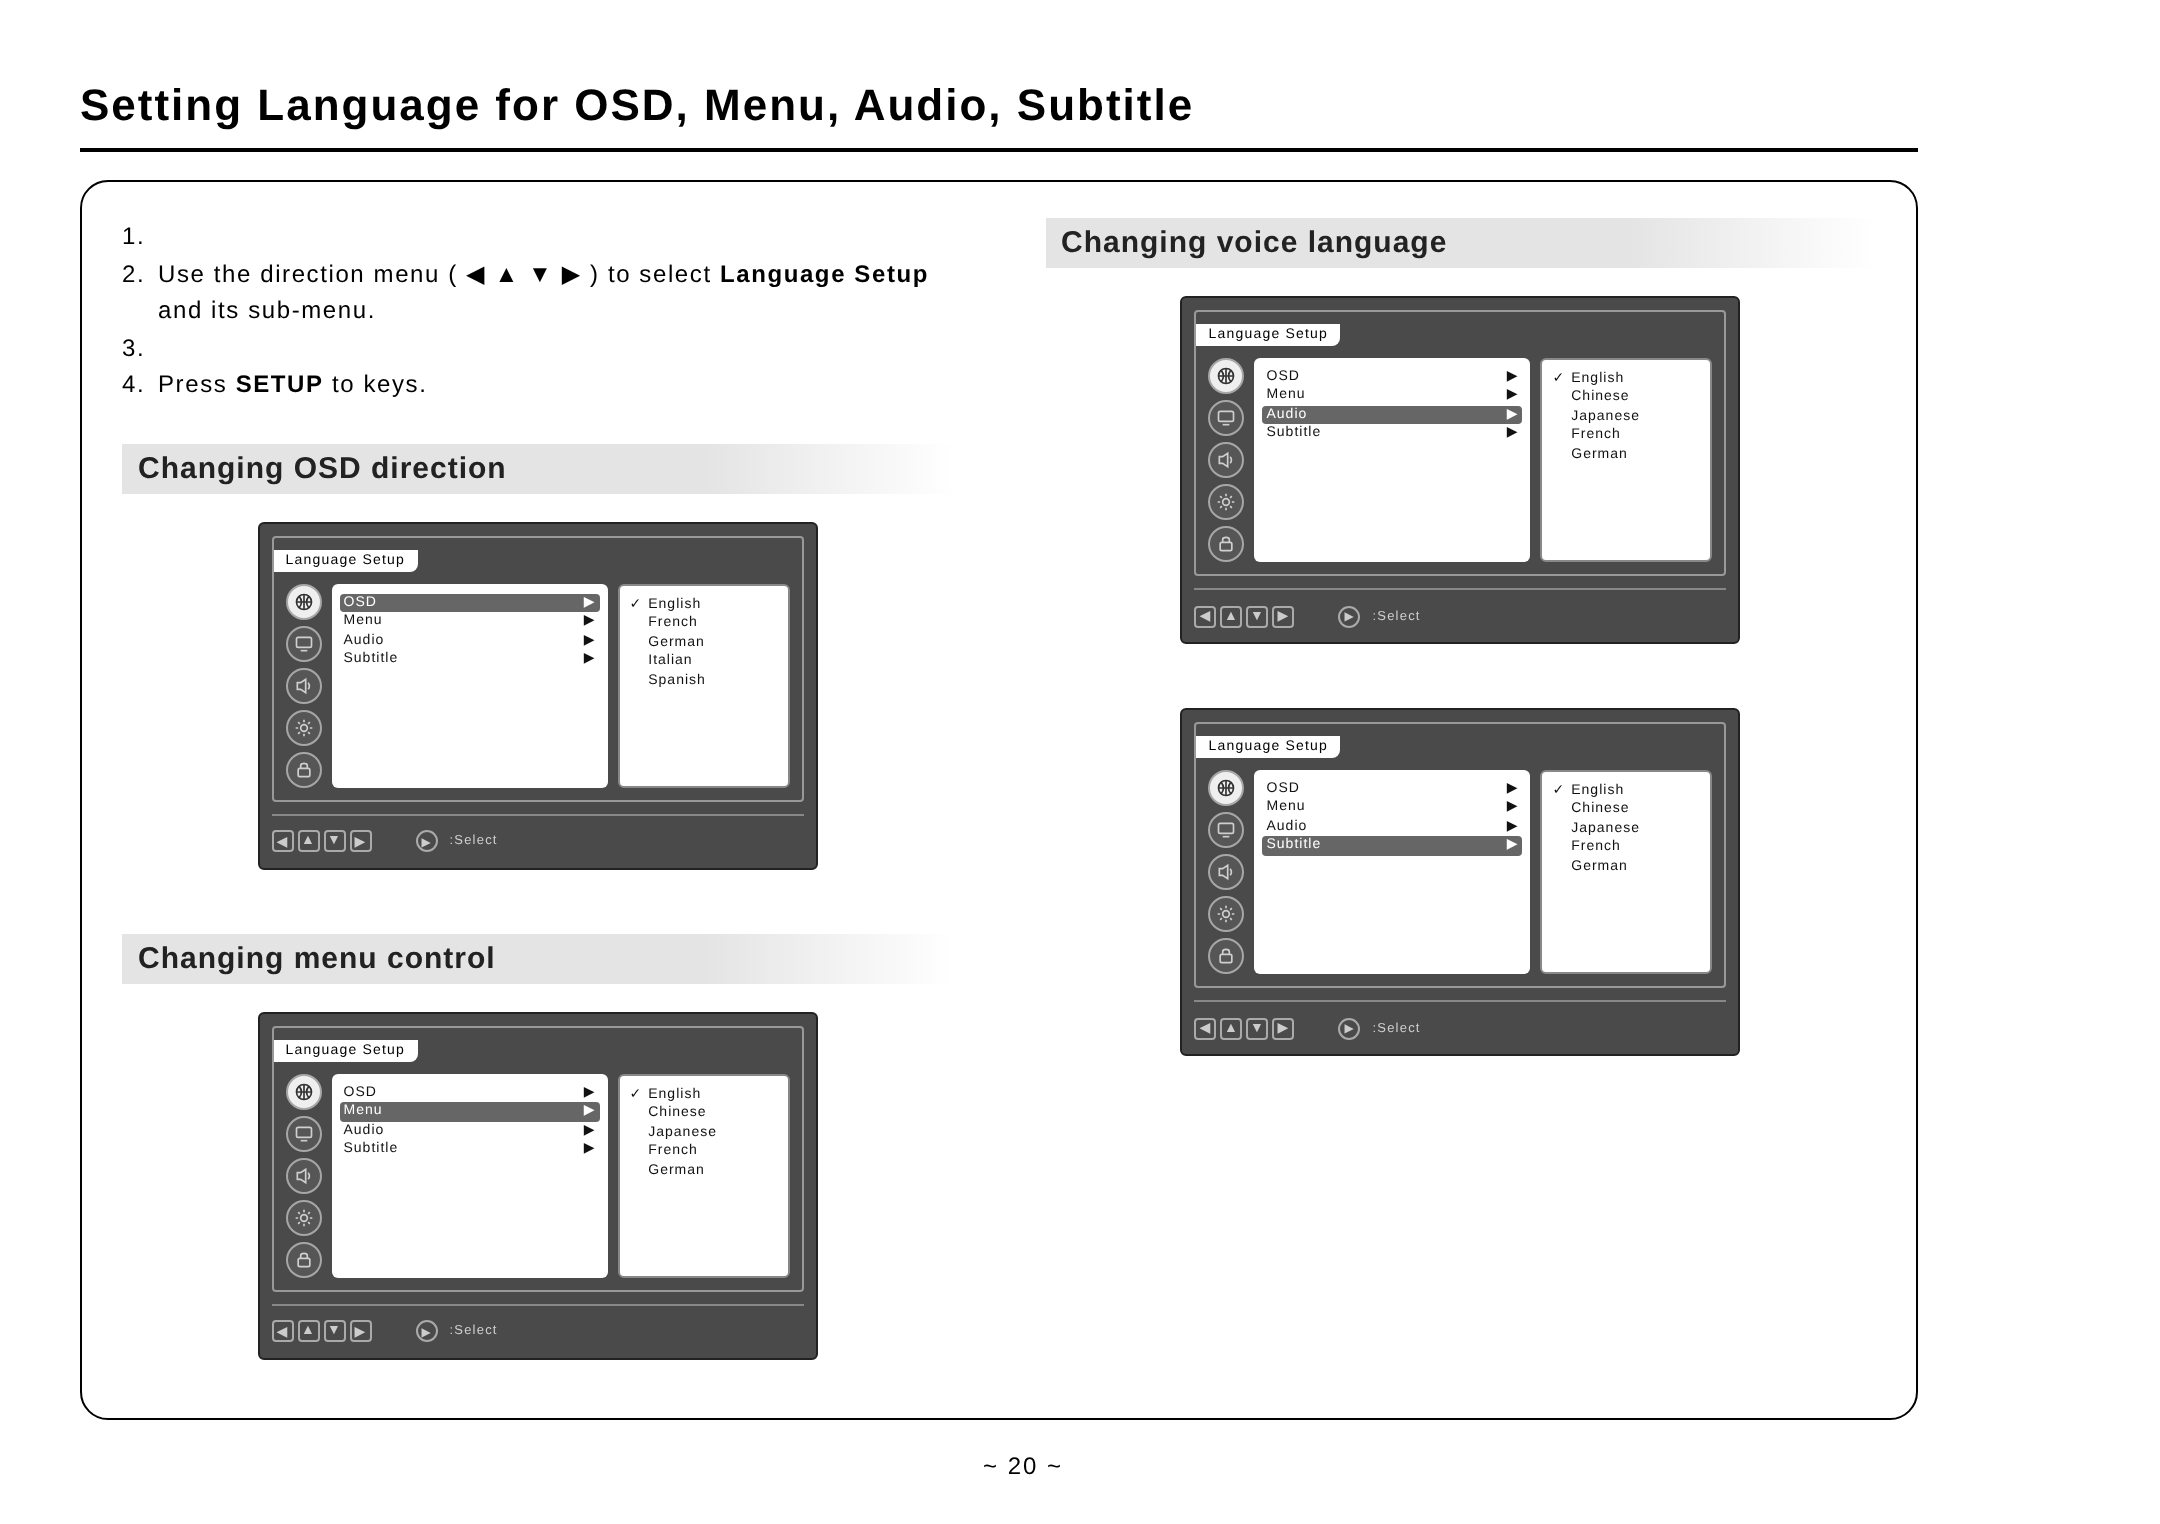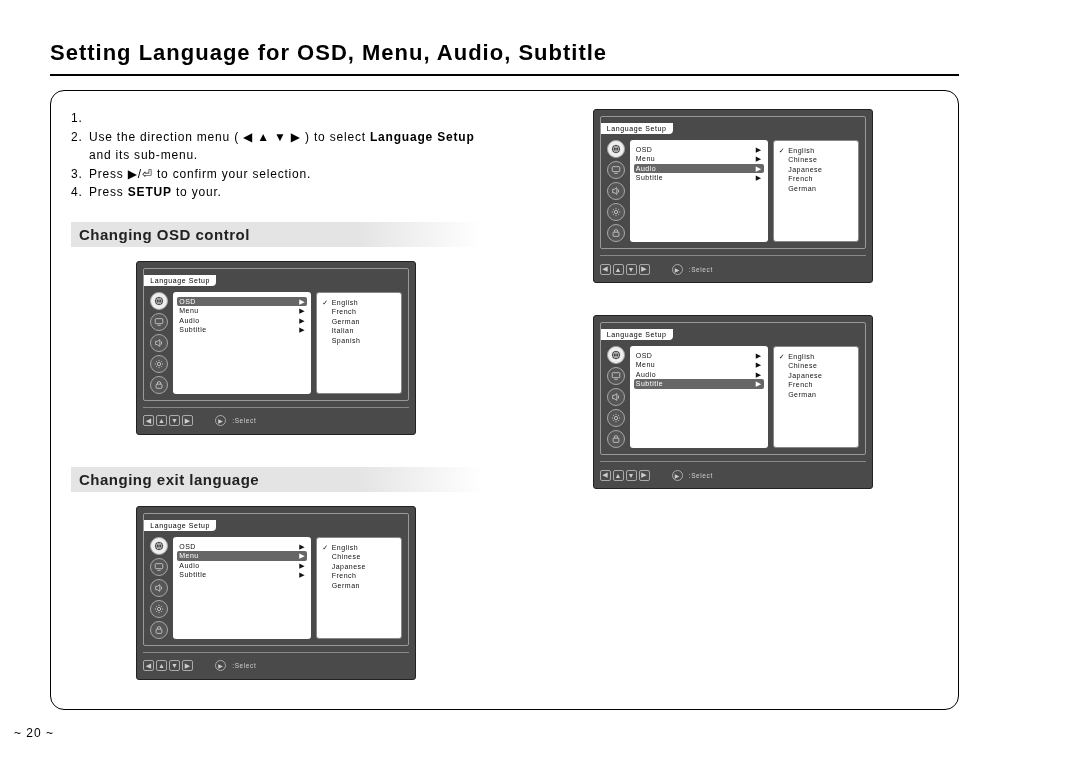--- a/index.html
+++ b/index.html
@@ -1,17 +1,17 @@
 <!DOCTYPE html>
 <html><head>
 <meta charset="utf-8">
 <style>
   * { box-sizing: border-box; margin: 0; padding: 0; }
   html, body { width: 1080px; height: 762px; background: #fff; font-family: Arial, Helvetica, sans-serif; letter-spacing: 0.5px; }
-  .page { position: relative; width: 1009px; height: 762px; padding: 40px 50px 30px 50px; }
+  .page { position: relative; width: 1009px; height: 762px; padding: 40px 50px 30px 40px; }
   .page-title { font-size: 22px; font-weight: 600; color: #000; margin-bottom: 8px; letter-spacing: 1px; }
   .rule { border: none; border-top: 2px solid #000; margin-bottom: 14px; }
   .content-frame { border: 1px solid #000; border-radius: 14px; padding: 18px 20px 20px 20px; height: 620px; display: flex; gap: 46px; }
   .col { flex: 1; display: flex; flex-direction: column; }
   .instructions { font-size: 12px; line-height: 1.55; color: #000; margin-bottom: 20px; letter-spacing: 0.8px; }
   .instructions .row { display:flex; gap:4px; }
   .instructions .num { min-width: 14px; }
   .section-heading { background: linear-gradient(to right, #e4e4e4 0%, #e4e4e4 70%, #fff 100%); font-size: 15px; font-weight: 700; color:#222; padding: 4px 8px; letter-spacing: 0.5px; margin-bottom: 14px; }
   .screenshot-wrap { display:flex; justify-content:center; margin-bottom: 32px; }
   
@@ -30,50 +30,49 @@
   .osd-row.hl .osd-arrow { color:#fff; }
   .osd-panel2 { background:#fff; border-radius:3px; width:86px; padding:5px 5px; border:1px solid #888; min-height:72px; }
   .osd-opt { font-size:7px; color:#111; letter-spacing:0.5px; line-height:1.35; display:flex; align-items:center; gap:3px; }
   .check { font-size:7px; }
   .osd-footer { margin-top:6px; display:flex; align-items:center; gap:6px; height:14px; }
   .footer-rule { border-top:1px solid #888; margin-bottom:3px; }
   .dir-cluster { display:flex; gap:2px; align-items:center; }
   .dir-btn { width:11px; height:11px; border:1px solid #aaa; border-radius:2px; display:flex; align-items:center; justify-content:center; color:#ccc; font-size:7px; }
   .play-btn { width:11px; height:11px; border:1px solid #aaa; border-radius:50%; display:flex; align-items:center; justify-content:center; color:#ccc; font-size:6px; }
   .footer-label { font-size:6.5px; color:#cfcfcf; letter-spacing:0.6px; }
-  .page-number { position:absolute; bottom: 22px; left:14px; right:0; text-align:left; font-size:12px; letter-spacing:1px; }
+  .page-number { position:absolute; bottom: 22px; left:14px; right:0; text-align:center; font-size:12px; letter-spacing:1px; }
 </style>
 </head>
 <body>
 
 <div class="page">
   <div class="page-title">Setting Language for OSD, Menu, Audio, Subtitle</div>
   <hr class="rule">
   <div class="content-frame">
 
     <div class="col">
       <div class="instructions">
         <div class="row">
           <span class="num">1.</span>
         </div>
         <div class="row">
           <span class="num">2.</span>
           <span><span>Use the direction menu ( ◀ ▲ ▼ ▶ ) to select </span><b>Language Setup</b><span> and its sub-menu.</span></span>
         </div>
         <div class="row">
           <span class="num">3.</span>
-          <span><span>Press ▶/⏎ to confirm your selection.</span><b></b><span></span></span>
         </div>
         <div class="row">
           <span class="num">4.</span>
-          <span><span>Press </span><b>SETUP</b><span> to your.</span></span>
+          <span><span>Press </span><b>SETUP</b><span> to keys.</span></span>
         </div>
       </div>
 
-      <div class="section-heading">Changing OSD control</div>
+      <div class="section-heading">Changing OSD direction</div>
       <div class="screenshot-wrap">
           <div class="osd">
             <div class="osd-top"><span class="osd-tab">Language Setup</span><div style="padding:5px 6px 6px 6px">
                 <div class="osd-body">
                   <div class="osd-icons">
                     <div class="osd-icon active">
                       <svg viewBox="0 0 12 12">
                         <circle cx="6" cy="6" r="4.5" fill="none" stroke="#333"></circle>
                         <path d="M1.5 6 H10.5 M6 1.5 V10.5 M3 2.5 Q6 6 3 9.5 M9 2.5 Q6 6 9 9.5" stroke="#333" fill="none"></path>
                       </svg>
@@ -153,21 +152,21 @@
                 <span class="dir-btn">▼</span>
                 <span class="dir-btn">▶</span>
               </div>
               <div style="width:10px"></div>
               <span class="play-btn">▶</span>
               <span class="footer-label">:Select</span>
             </div>
           </div>
         </div>
 
-      <div class="section-heading">Changing exit language</div>
+      <div class="section-heading">Changing menu control</div>
       <div class="screenshot-wrap">
           <div class="osd">
             <div class="osd-top"><span class="osd-tab">Language Setup</span><div style="padding:5px 6px 6px 6px">
                 <div class="osd-body">
                   <div class="osd-icons">
                     <div class="osd-icon active">
                       <svg viewBox="0 0 12 12">
                         <circle cx="6" cy="6" r="4.5" fill="none" stroke="#333"></circle>
                         <path d="M1.5 6 H10.5 M6 1.5 V10.5 M3 2.5 Q6 6 3 9.5 M9 2.5 Q6 6 9 9.5" stroke="#333" fill="none"></path>
                       </svg>
@@ -249,20 +248,21 @@
               </div>
               <div style="width:10px"></div>
               <span class="play-btn">▶</span>
               <span class="footer-label">:Select</span>
             </div>
           </div>
         </div>
     </div>
 
     <div class="col">
+      <div class="section-heading">Changing voice language</div>
       <div class="screenshot-wrap">
           <div class="osd">
             <div class="osd-top"><span class="osd-tab">Language Setup</span><div style="padding:5px 6px 6px 6px">
                 <div class="osd-body">
                   <div class="osd-icons">
                     <div class="osd-icon active">
                       <svg viewBox="0 0 12 12">
                         <circle cx="6" cy="6" r="4.5" fill="none" stroke="#333"></circle>
                         <path d="M1.5 6 H10.5 M6 1.5 V10.5 M3 2.5 Q6 6 3 9.5 M9 2.5 Q6 6 9 9.5" stroke="#333" fill="none"></path>
                       </svg>

